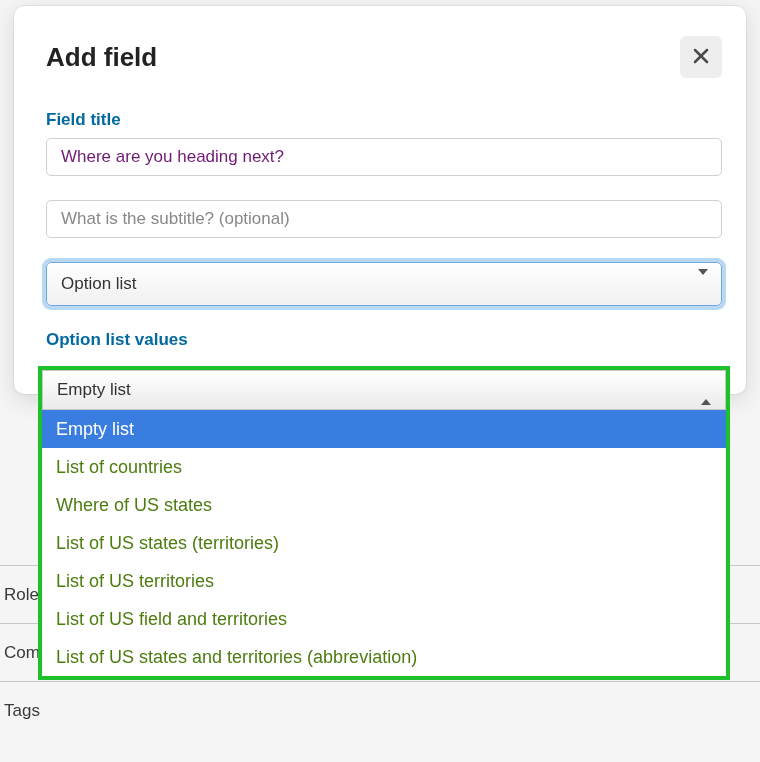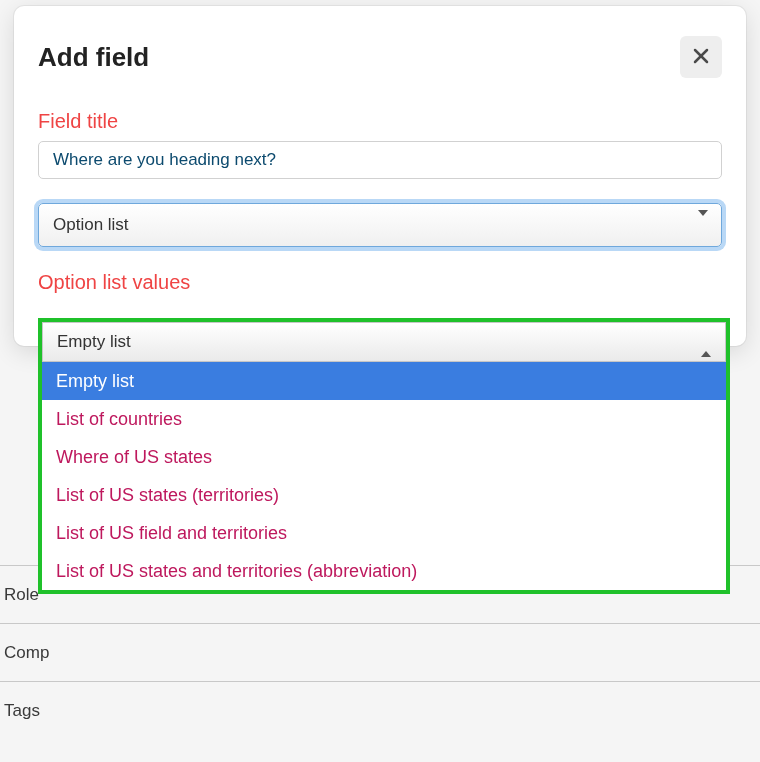--- a/index.html
+++ b/index.html
@@ -27,21 +27,21 @@
 
     
     .modal {
       position: absolute;
       top: 6px;
       left: 14px;
       right: 14px;
       background: #fff;
       border-radius: 10px;
       box-shadow: 0 0 0 1px rgba(0,0,0,0.05), 0 6px 24px rgba(0,0,0,0.12);
-      padding: 0 24px 36px 24px;
+      padding: 0 24px 36px 32px;
     }
     .modal-header {
       display: flex;
       align-items: center;
       justify-content: space-between;
       padding: 30px 0 32px 0;
     }
     .modal-title {
       font-size: 26px;
       font-weight: 700;
@@ -55,33 +55,34 @@
       border-radius: 6px;
       cursor: pointer;
       display: flex;
       align-items: center;
       justify-content: center;
     }
     .close-btn svg { stroke: #4a4a4a; }
 
     .field-group { margin-bottom: 24px; }
     .field-label {
-      font-size: 20px;
-      color: #ef4444;
+      font-size: 17px;
+      color: #0369a1;
       margin-bottom: 8px;
       display: block;
+      font-weight: bold;
     }
     .text-input {
       width: 100%;
       height: 38px;
       border: 1px solid #d1d1d1;
       border-radius: 5px;
       padding: 0 14px;
       font-size: 17px;
-      color: #0c4a6e;
+      color: #701a75;
       font-family: inherit;
     }
     .text-input::placeholder { color: #888; }
 
     .select-wrap {
       position: relative;
     }
     .select-answer-type {
       width: 100%;
       height: 44px;
@@ -97,21 +98,21 @@
       box-shadow: 0 0 0 4px #b9d8f6;
       border-color: #6fa8dc;
     }
     .answer-arrow {
       position: absolute;
       right: 14px;
       top: 50%;
       transform: translateY(-50%);
     }
 
-    .option-list-group { margin-bottom: 16px; }
+    .option-list-group { margin-bottom: 8px; }
 
     
     .dropdown-open {
       position: absolute;
       left: 24px;
       right: 16px;
       margin-top: 8px;
       border: 4px solid #1fc12a;
     }
     .dropdown-select-row {
@@ -131,21 +132,21 @@
     .dropdown-list {
       background: #fff;
       list-style: none;
     }
     .dropdown-item {
       height: 38px;
       padding: 0 14px;
       display: flex;
       align-items: center;
       font-size: 18px;
-      color: #be185d;
+      color: #4d7c0f;
       cursor: pointer;
     }
     .dropdown-item.selected {
       background: #3a7de0;
       color: #fff;
     }
     .up-triangle {
       width: 0; height: 0;
       border-left: 5px solid transparent;
       border-right: 5px solid transparent;
@@ -180,20 +181,21 @@
       </span>
     </button>
   </div>
 
   <div class="field-group">
     <label class="field-label">Field title</label>
     <input class="text-input" type="text" value="Where are you heading next?" style="">
   </div>
 
   <div class="field-group">
+    <input class="text-input" type="text" placeholder="What is the subtitle? (optional)" style="">
   </div>
 
   <div class="field-group">
     <div class="select-wrap">
       <div class="select-answer-type">
         <span>Option list</span>
       </div>
       <span class="answer-arrow"><span class="down-triangle"></span></span>
     </div>
   </div>
@@ -205,17 +207,18 @@
   <div class="dropdown-open">
     <div class="dropdown-select-row">
       <span>Empty list</span>
       <span><span class="up-triangle"></span></span>
     </div>
     <ul class="dropdown-list">
       <li class="dropdown-item selected">Empty list</li>
       <li class="dropdown-item">List of countries</li>
       <li class="dropdown-item">Where of US states</li>
       <li class="dropdown-item">List of US states (territories)</li>
+      <li class="dropdown-item">List of US territories</li>
       <li class="dropdown-item">List of US field and territories</li>
       <li class="dropdown-item">List of US states and territories (abbreviation)</li>
     </ul>
   </div>
 </div>
 
 </body></html>

